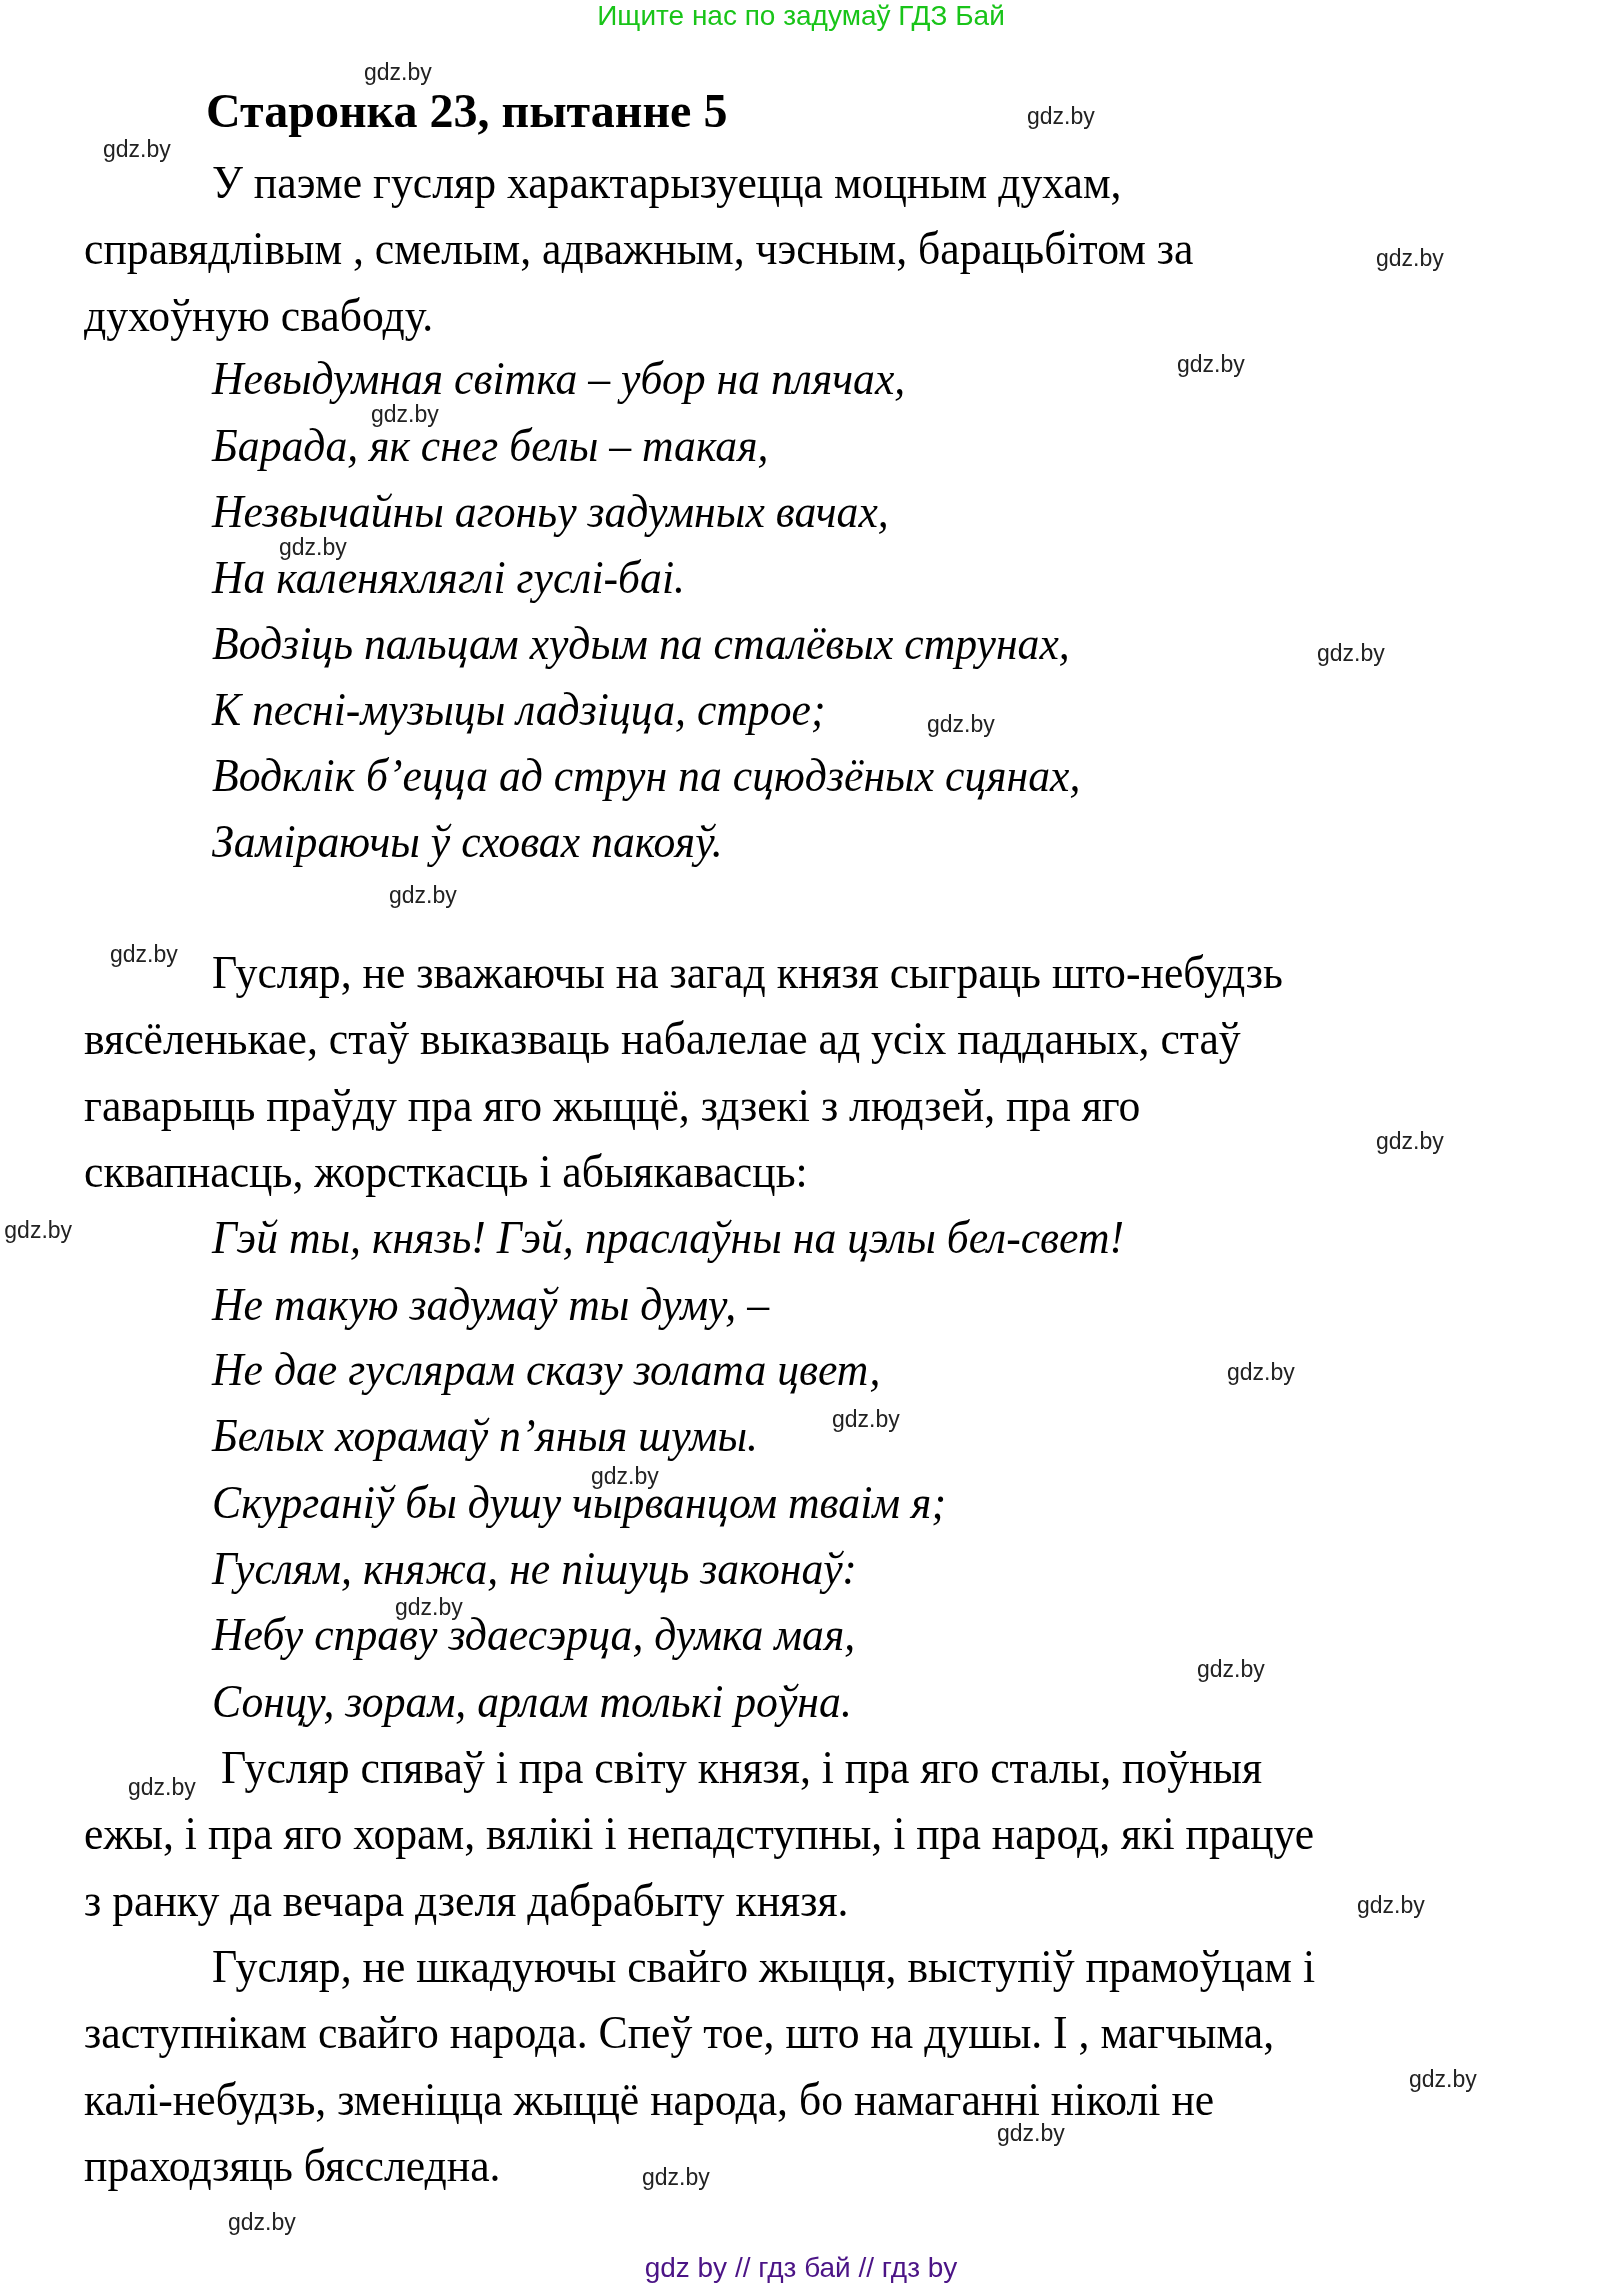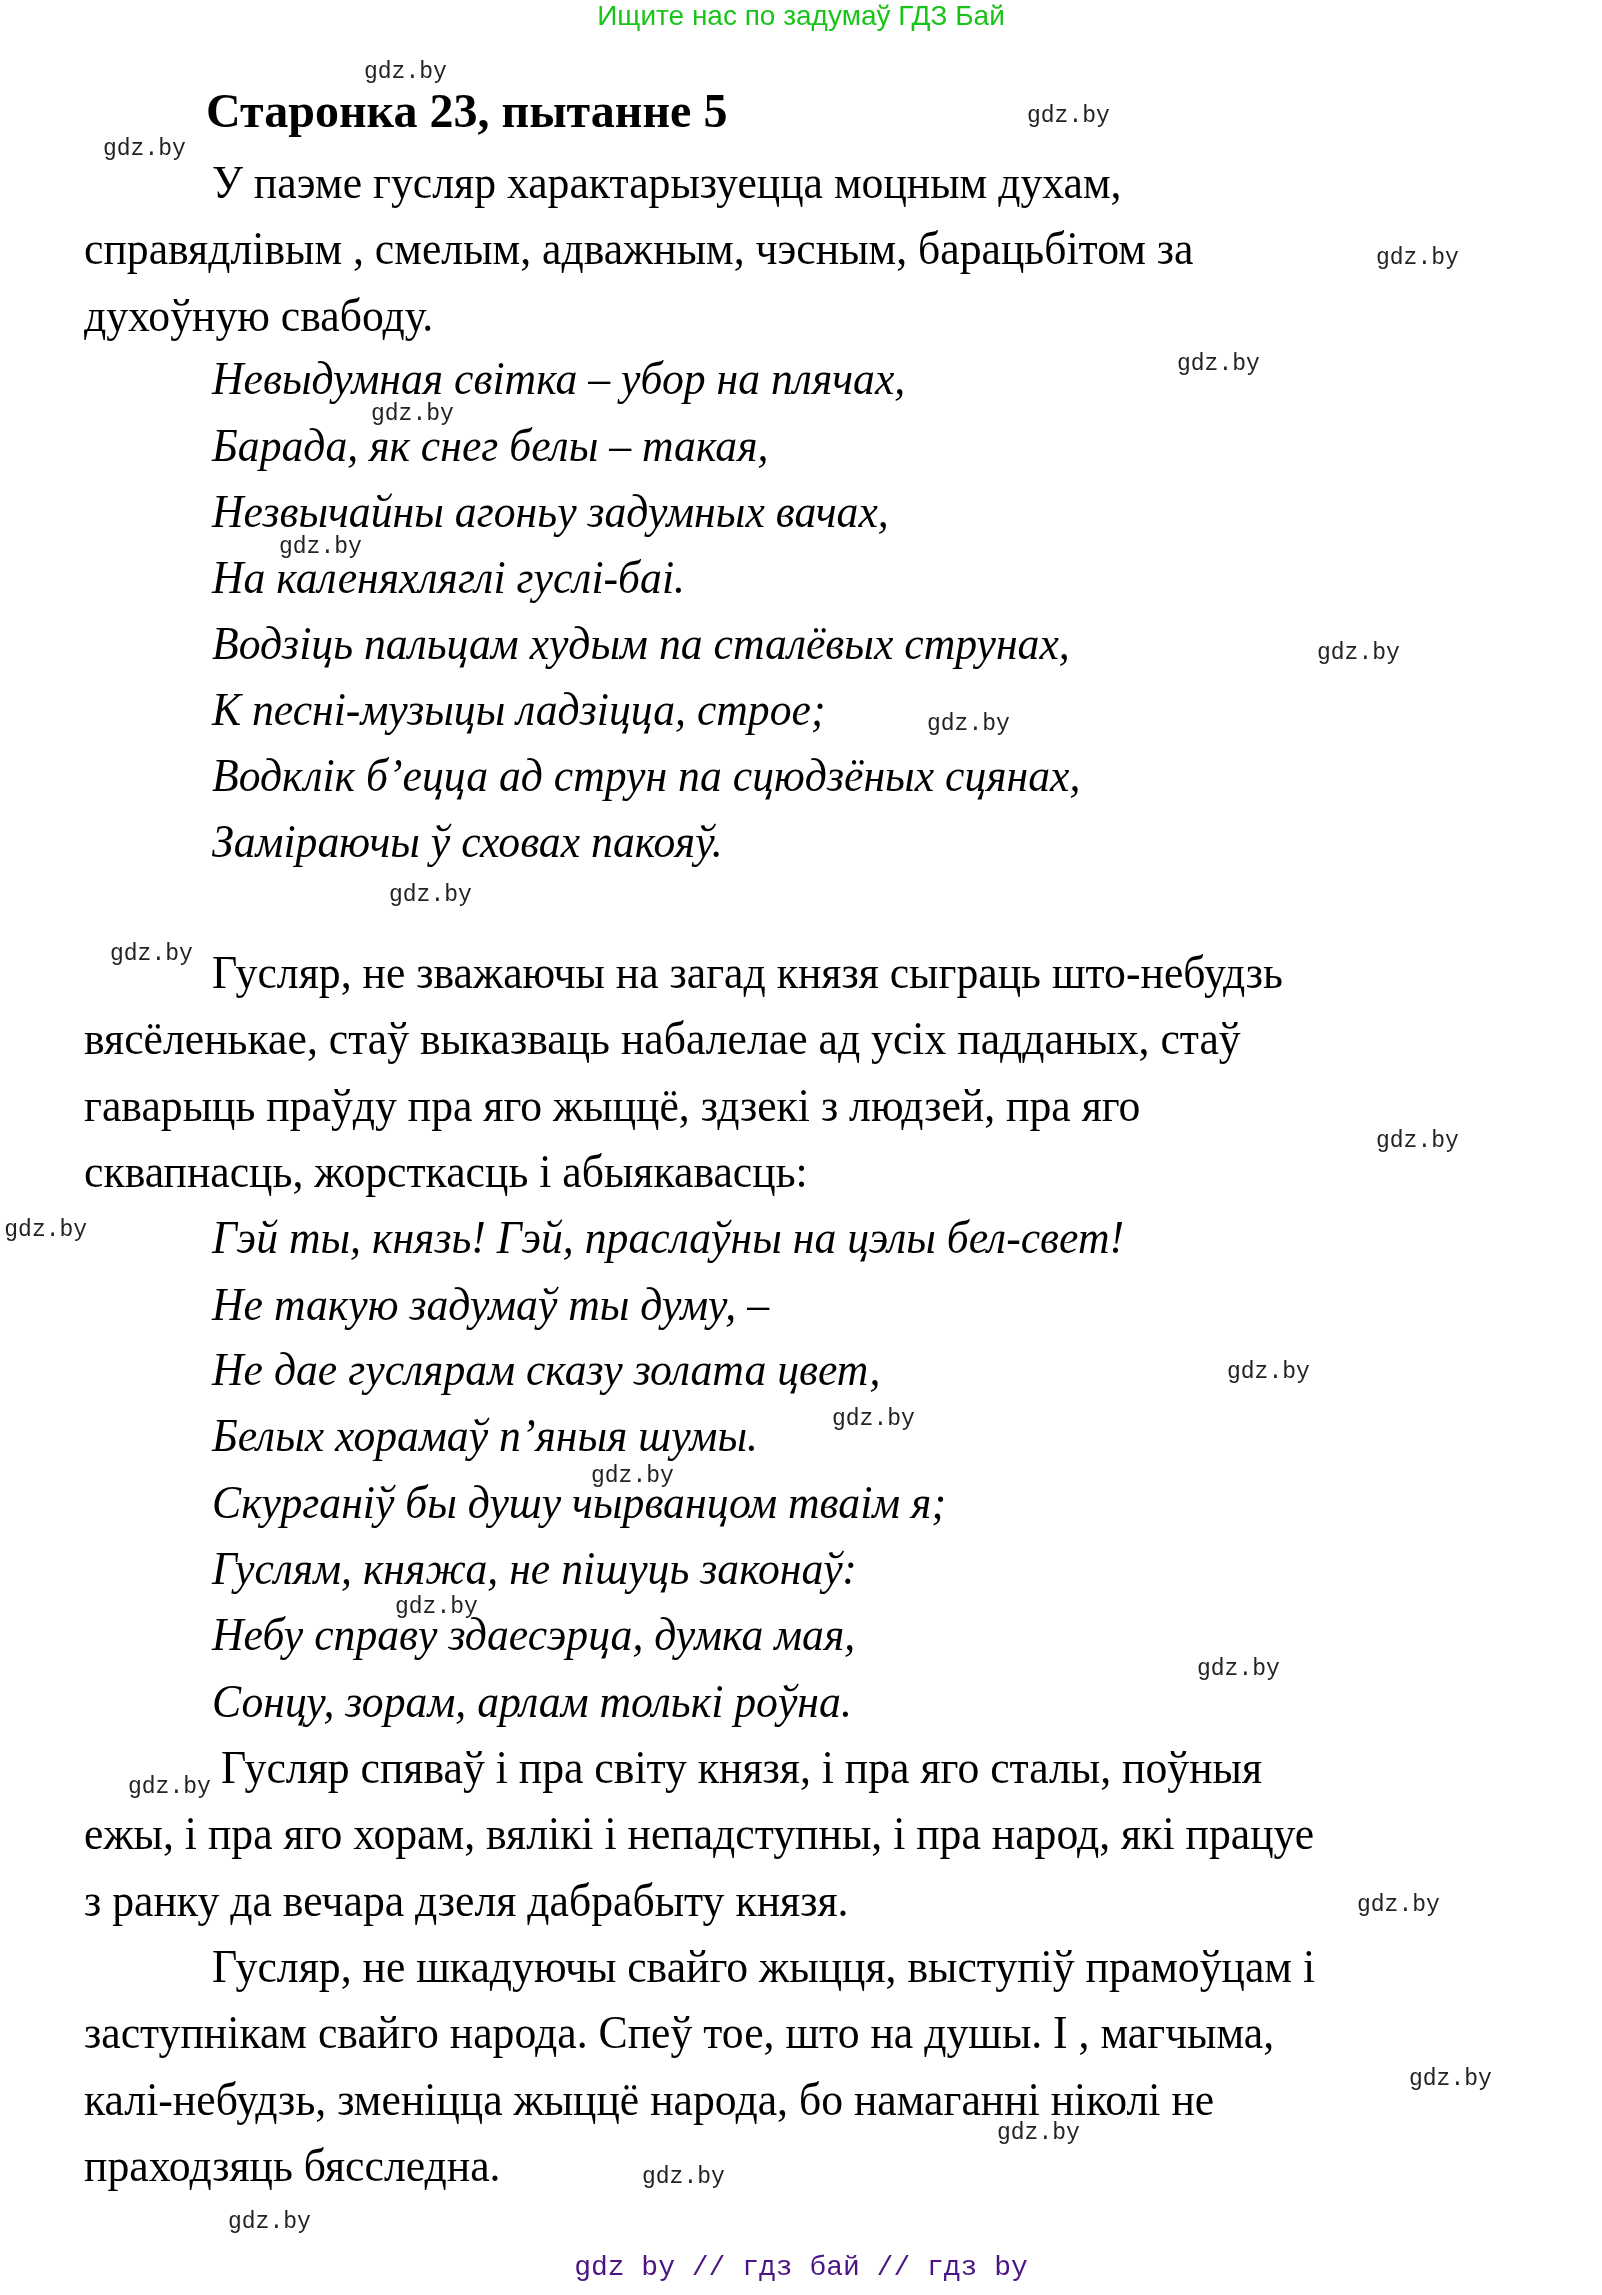--- a/index.html
+++ b/index.html
@@ -2,22 +2,22 @@
 <html style="font-size:13.8px"><head>
 <meta charset="utf-8">
 <style>
   html, body { margin:0; padding:0; background:#ffffff; }
   body { width:1602px; height:2295px; position:relative; overflow:hidden; }
   .abs { position:absolute; white-space:nowrap; }
   .top-banner { font-family:"Liberation Sans", sans-serif; font-size:28px; color:#19c419; left:0; width:1602px; text-align:center; top:0px; }
   .heading { font-family:"Liberation Serif", serif; font-weight:bold; font-size:48px; color:#000; }
   .body-line { font-family:"Liberation Serif", serif; font-size:47px; color:#000; transform:scaleX(0.93); transform-origin:left top; }
   .poem-line { font-family:"Liberation Serif", serif; font-style:italic; font-size:47px; color:#000; transform:scaleX(0.93); transform-origin:left top; }
-  .wm { font-family:Liberation Mono, monospace; font-size:23px; color:#222; }
-  .footer { font-family:Liberation Mono, monospace; font-size:28px; color:#4b1486; left:0; width:1602px; text-align:center; top:2252px; }
+  .wm { font-family:Liberation Sans, sans-serif; font-size:23px; color:#222; }
+  .footer { font-family:Liberation Sans, sans-serif; font-size:28px; color:#4b1486; left:0; width:1602px; text-align:center; top:2252px; }
 </style>
 </head>
 <body>
 
 <div class="abs top-banner">Ищите нас по задумаў ГДЗ Бай</div>
 
 <div class="abs heading" style="left:206px; top:83px;">Старонка 23, пытанне 5</div>
 
 <div class="abs body-line" style="left:212px; top:155px;">У паэме гусляр характарызуецца моцным духам,</div>
 <div class="abs body-line" style="left:84px; top:221px;">справядлівым , смелым, адважным, чэсным, барацьбітом за</div>

